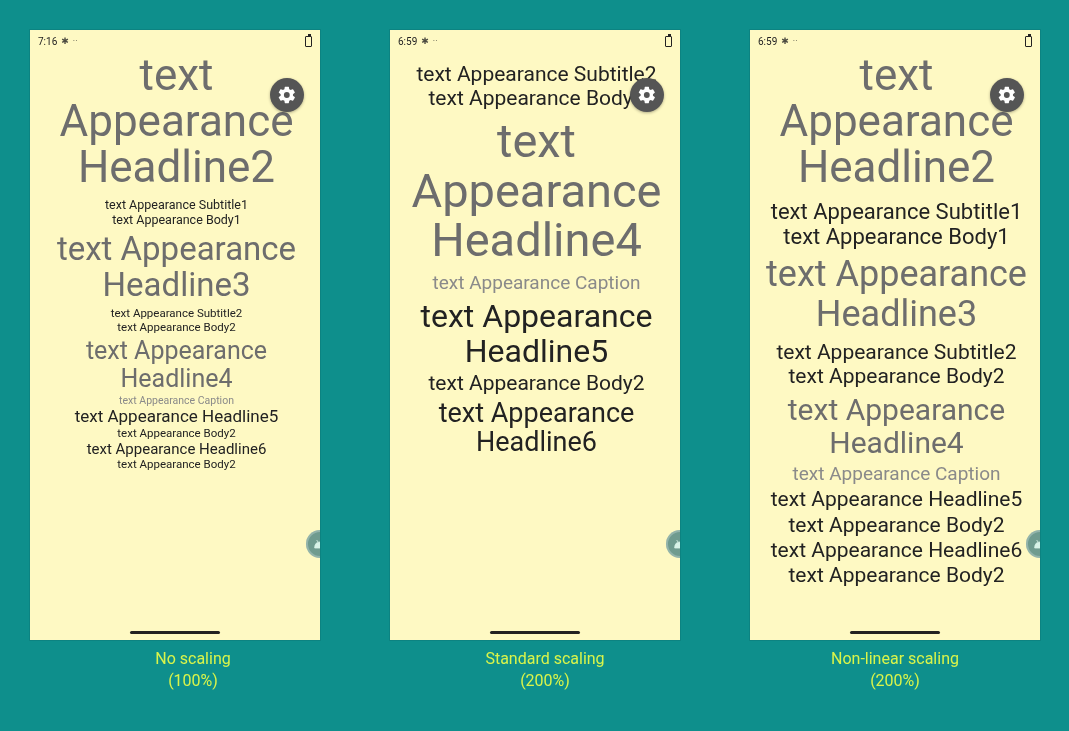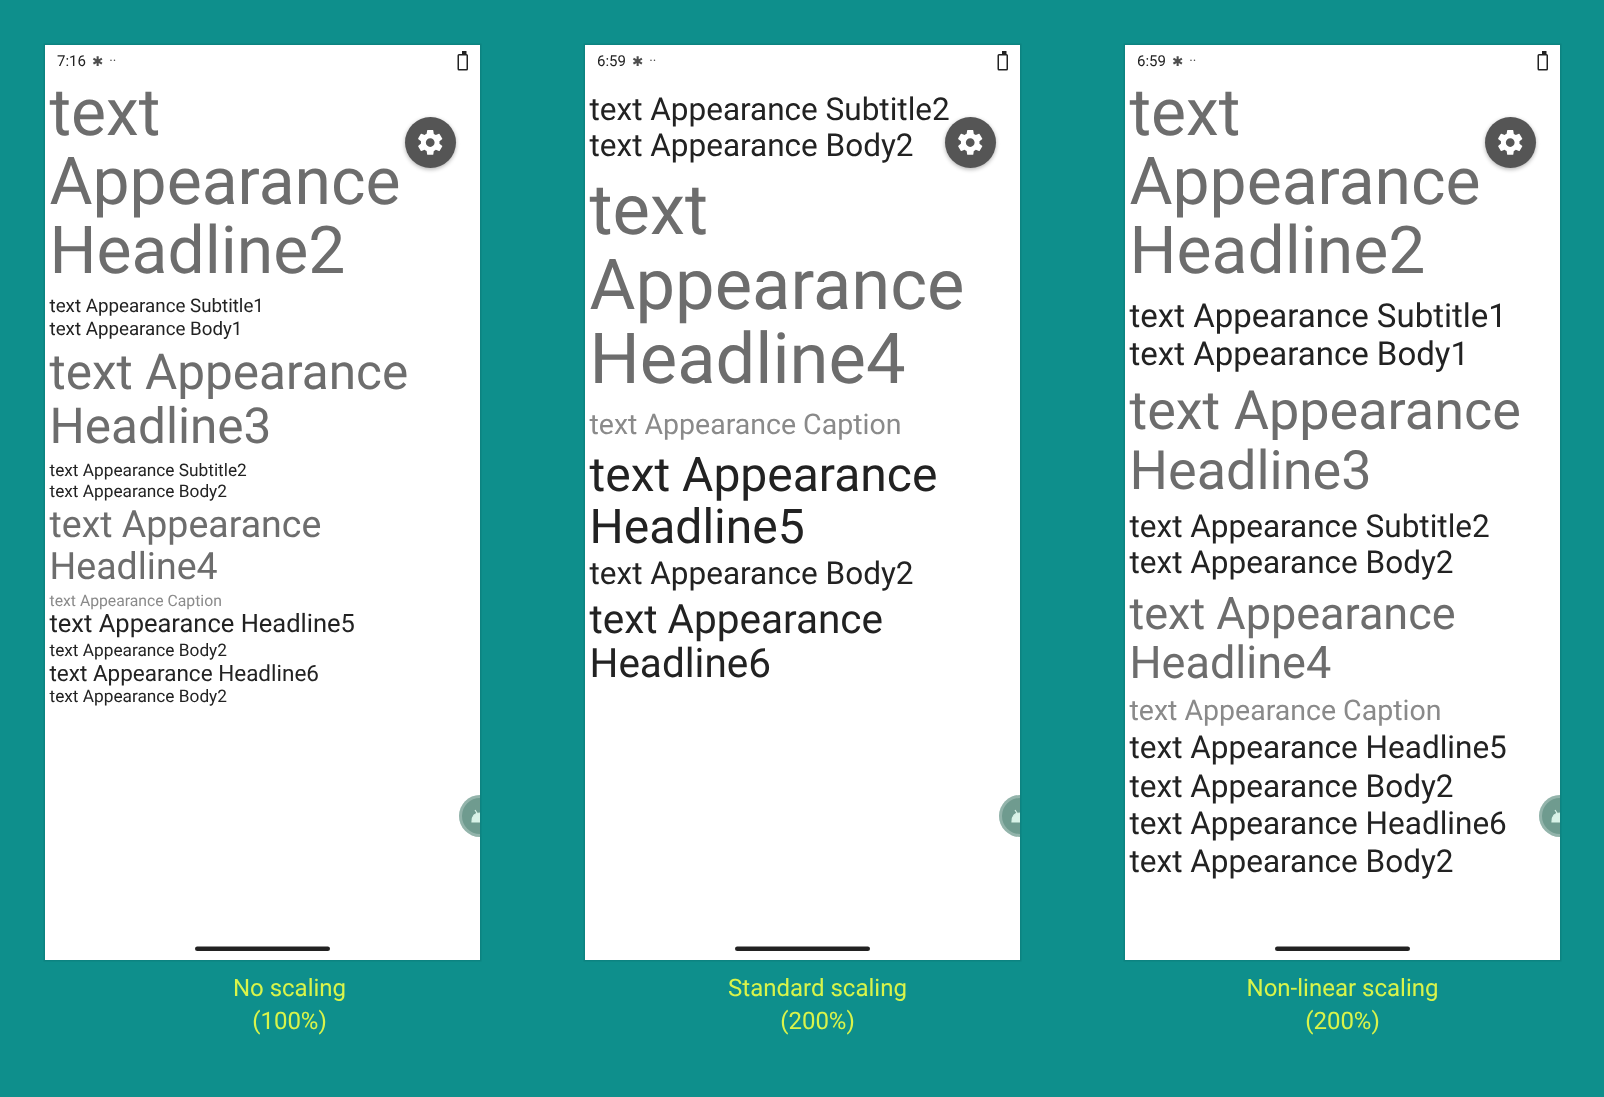--- a/index.html
+++ b/index.html
@@ -20,21 +20,21 @@
     top: 30px;
     width: 300px;
   }
   .col.c1 { left: 30px; }
   .col.c2 { left: 390px; }
   .col.c3 { left: 750px; }
 
   .phone {
     width: 290px;
     height: 610px;
-    background: #ffffff;
+    background: #fef9c3;
     position: relative;
     overflow: hidden;
     border-radius: 0px;
     box-shadow: 0 0 0 1px rgba(0,0,0,0.08);
   }
 
   .statusbar {
     height: 22px;
     display: flex;
     align-items: center;
@@ -85,21 +85,21 @@
     bottom:6px; left:50%; transform:translateX(-50%);
     width:90px; height:3px; border-radius:3px; background:#222;
   }
 
   .content {
     position:absolute;
     top:22px; left:0; right:0; bottom:0;
     overflow:hidden;
     padding-left:3px;
   }
-  .content > div { line-height:1.05; letter-spacing:.0em; }
+  .content > div { line-height:1.05; letter-spacing:.0em;text-align:center; }
 
   
   .h-gray { color:#6d6d6d; font-weight:400; }
   .h-dark { color:#222; font-weight:400; }
   .h-bold { color:#222; font-weight:400; }
   .cap   { color:#8a8a8a; font-weight:400; }
 
   .caption-block{
     position:absolute;
     top: 648px;

